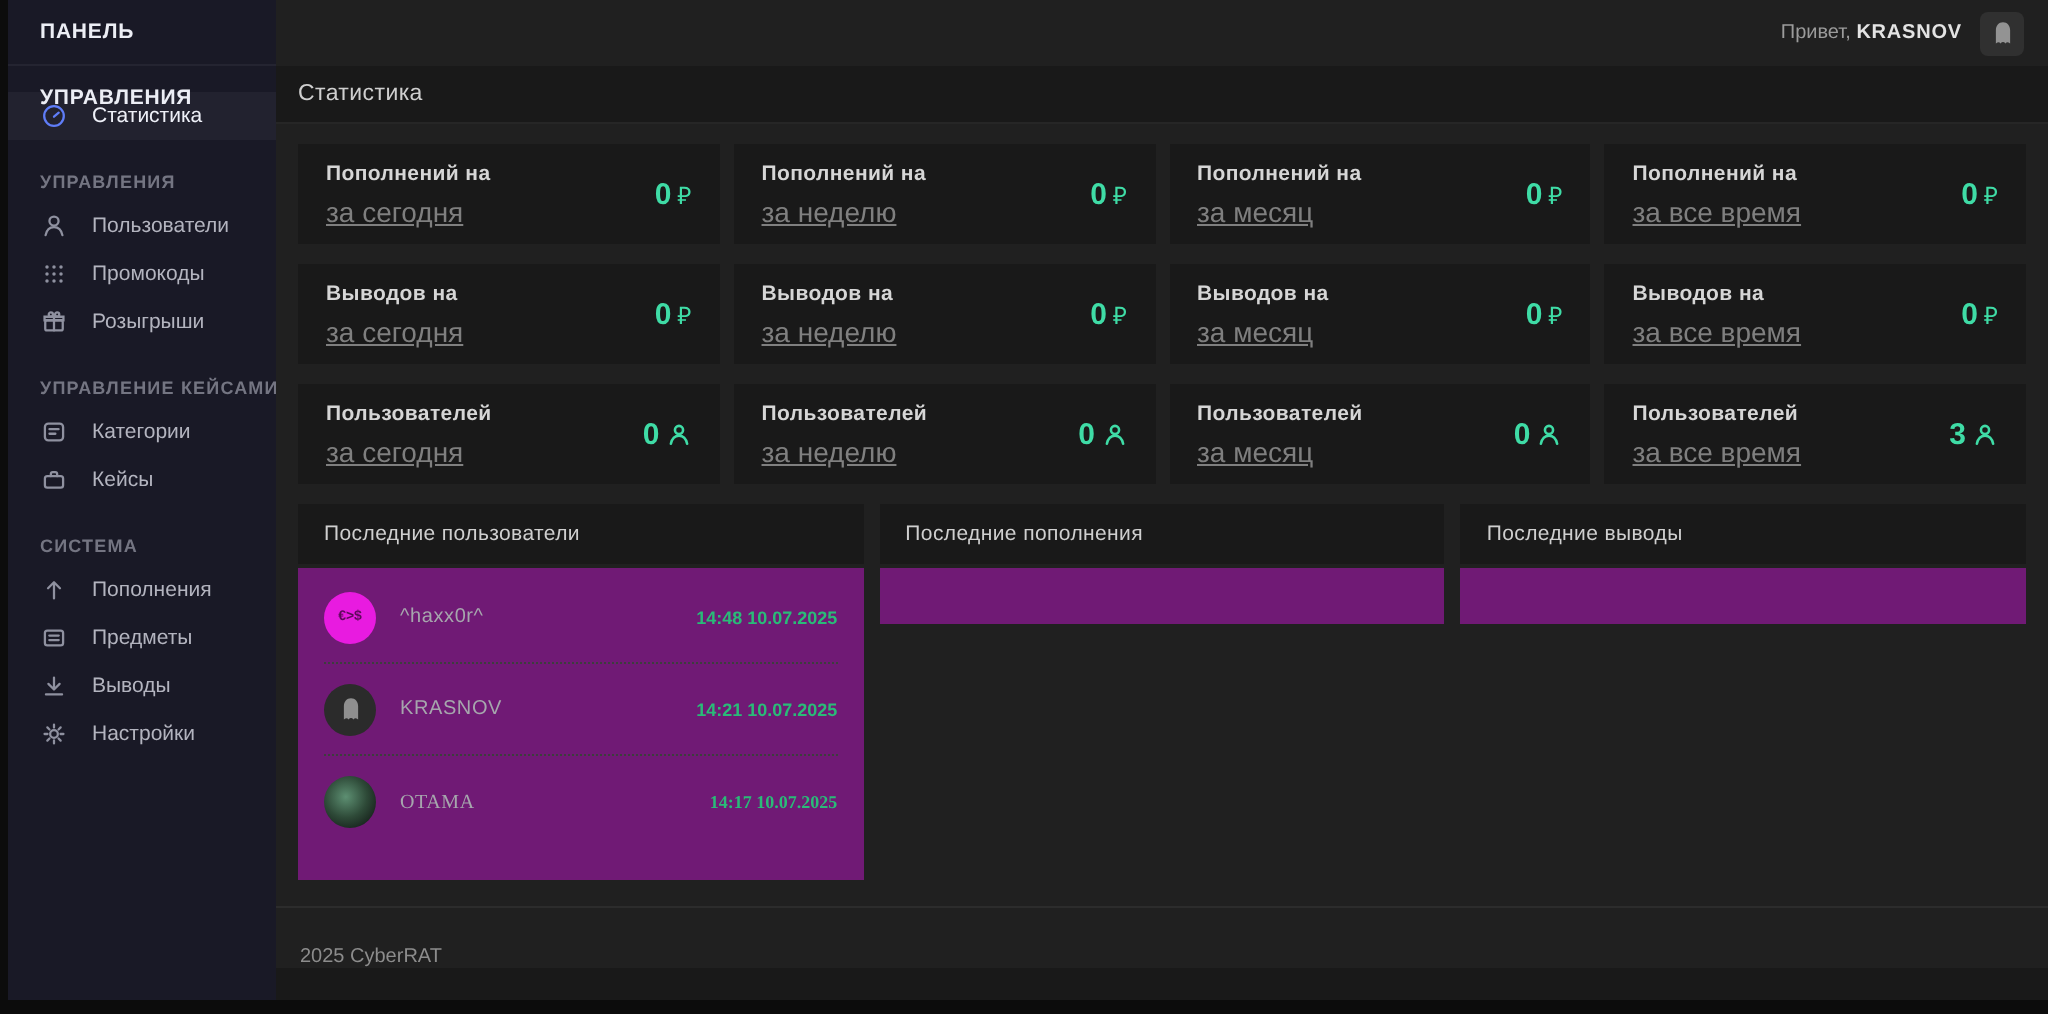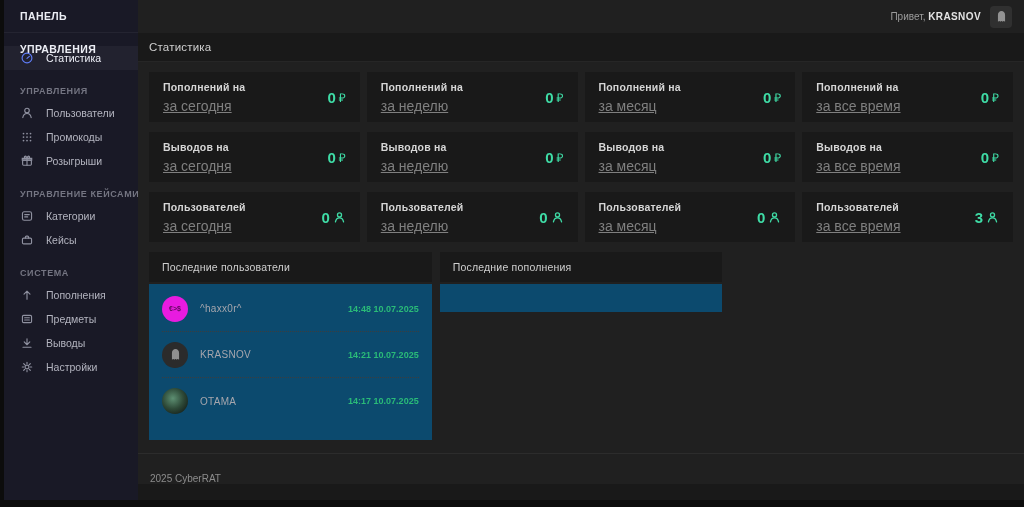--- a/index.html
+++ b/index.html
@@ -41,26 +41,26 @@
   .card-period { font-size:14px; color:#7f7f7f; margin-top:5px;text-decoration:underline; }
   .card-value { display:flex; align-items:center; gap:3px; color:#3fdca6;
                 font-size:15px; font-weight:bold; }
   .card-cur { font-size:12px; font-weight:normal; }
   .user-glyph { width:13px; height:13px; display:inline-flex; }
 
   .panels { display:grid; grid-template-columns:1fr 1fr 1fr; gap:8px; align-items:start; }
   .panel-header { background:#191919; height:30px; display:flex; align-items:center;
                   padding-left:13px; font-size:10.5px; color:#cfcfcf; letter-spacing:.2px;
                   margin-bottom:2px; }
-  .panel-body { background:#0c4a6e; }
+  .panel-body { background:#701a75; }
   .panel-body.empty { height:28px; }
   .panel-body.users { padding:2px 13px 16px; }
   .u-row { display:flex; align-items:center; gap:12px; height:46px; cursor:pointer;
            border-bottom:1px dotted #3d3d3d; }
-  .u-row:last-child { border-bottom:none; }
+  .u-row:last-child { border-bottom:none;font-family:Liberation Serif, serif; }
   .u-avatar { width:26px; height:26px; border-radius:50%; flex:none;
               display:flex; align-items:center; justify-content:center; }
   .u-avatar.pink { background:#e81be0; color:rgba(20,0,20,.65); font-size:7px; font-weight:bold; }
   .u-avatar.dark { background:#2b2b2b; }
   .u-avatar.green { background:radial-gradient(circle at 42% 40%, #5d8f72 0%, #2e4a38 48%, #16211b 82%); }
   .u-name { flex:1; font-size:10px; color:#a6a6ad; letter-spacing:.3px; }
   .u-time { font-size:9px; font-weight:bold; color:#2abb78;text-align:center; }
 
   .footer { height:31px; flex:none; background:#202020; border-top:1px solid #2c2c2c;
             display:flex; align-items:flex-end; padding-left:12px; font-size:10px; color:#8c8c8c; }
@@ -381,20 +381,24 @@
               <span class="u-time">14:17 10.07.2025</span>
             </div>
           </div>
         </div>
 
         <div class="panel">
           <div class="panel-header">Последние пополнения</div>
           <div class="panel-body empty"></div>
         </div>
 
+        <div class="panel">
+          <div class="panel-header">Последние выводы</div>
+          <div class="panel-body empty"></div>
+        </div>
 
       </div>
     </div>
 
     <footer class="footer">
       <span>2025 CyberRAT</span>
     </footer>
     <div class="bottom-space"></div>
   </div>
 </div>

